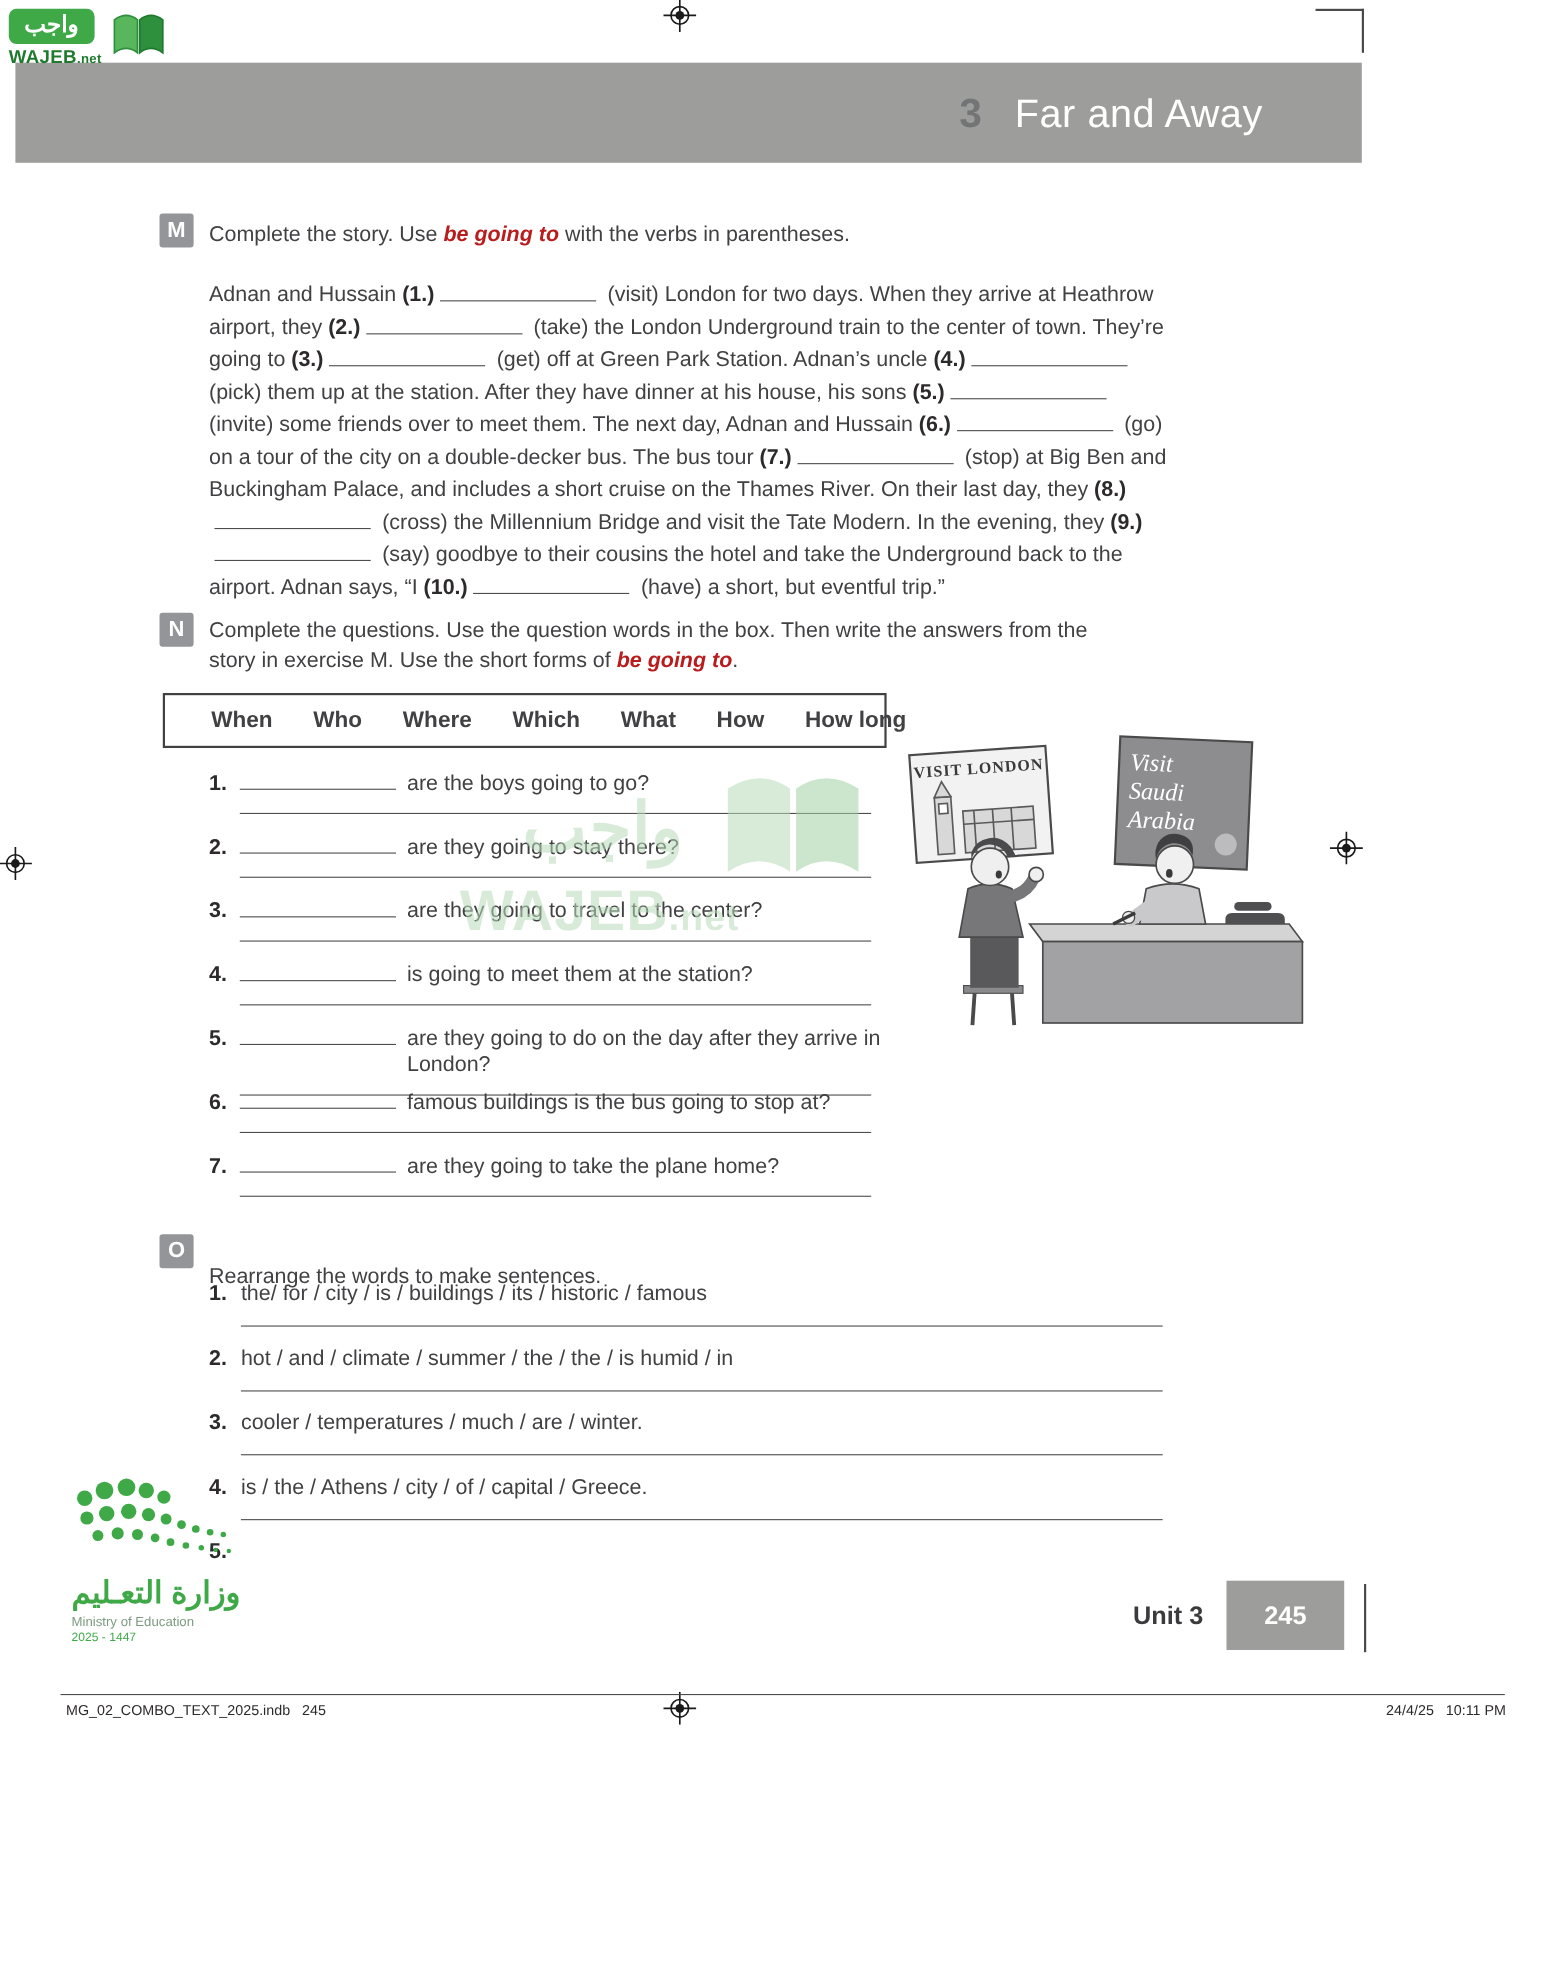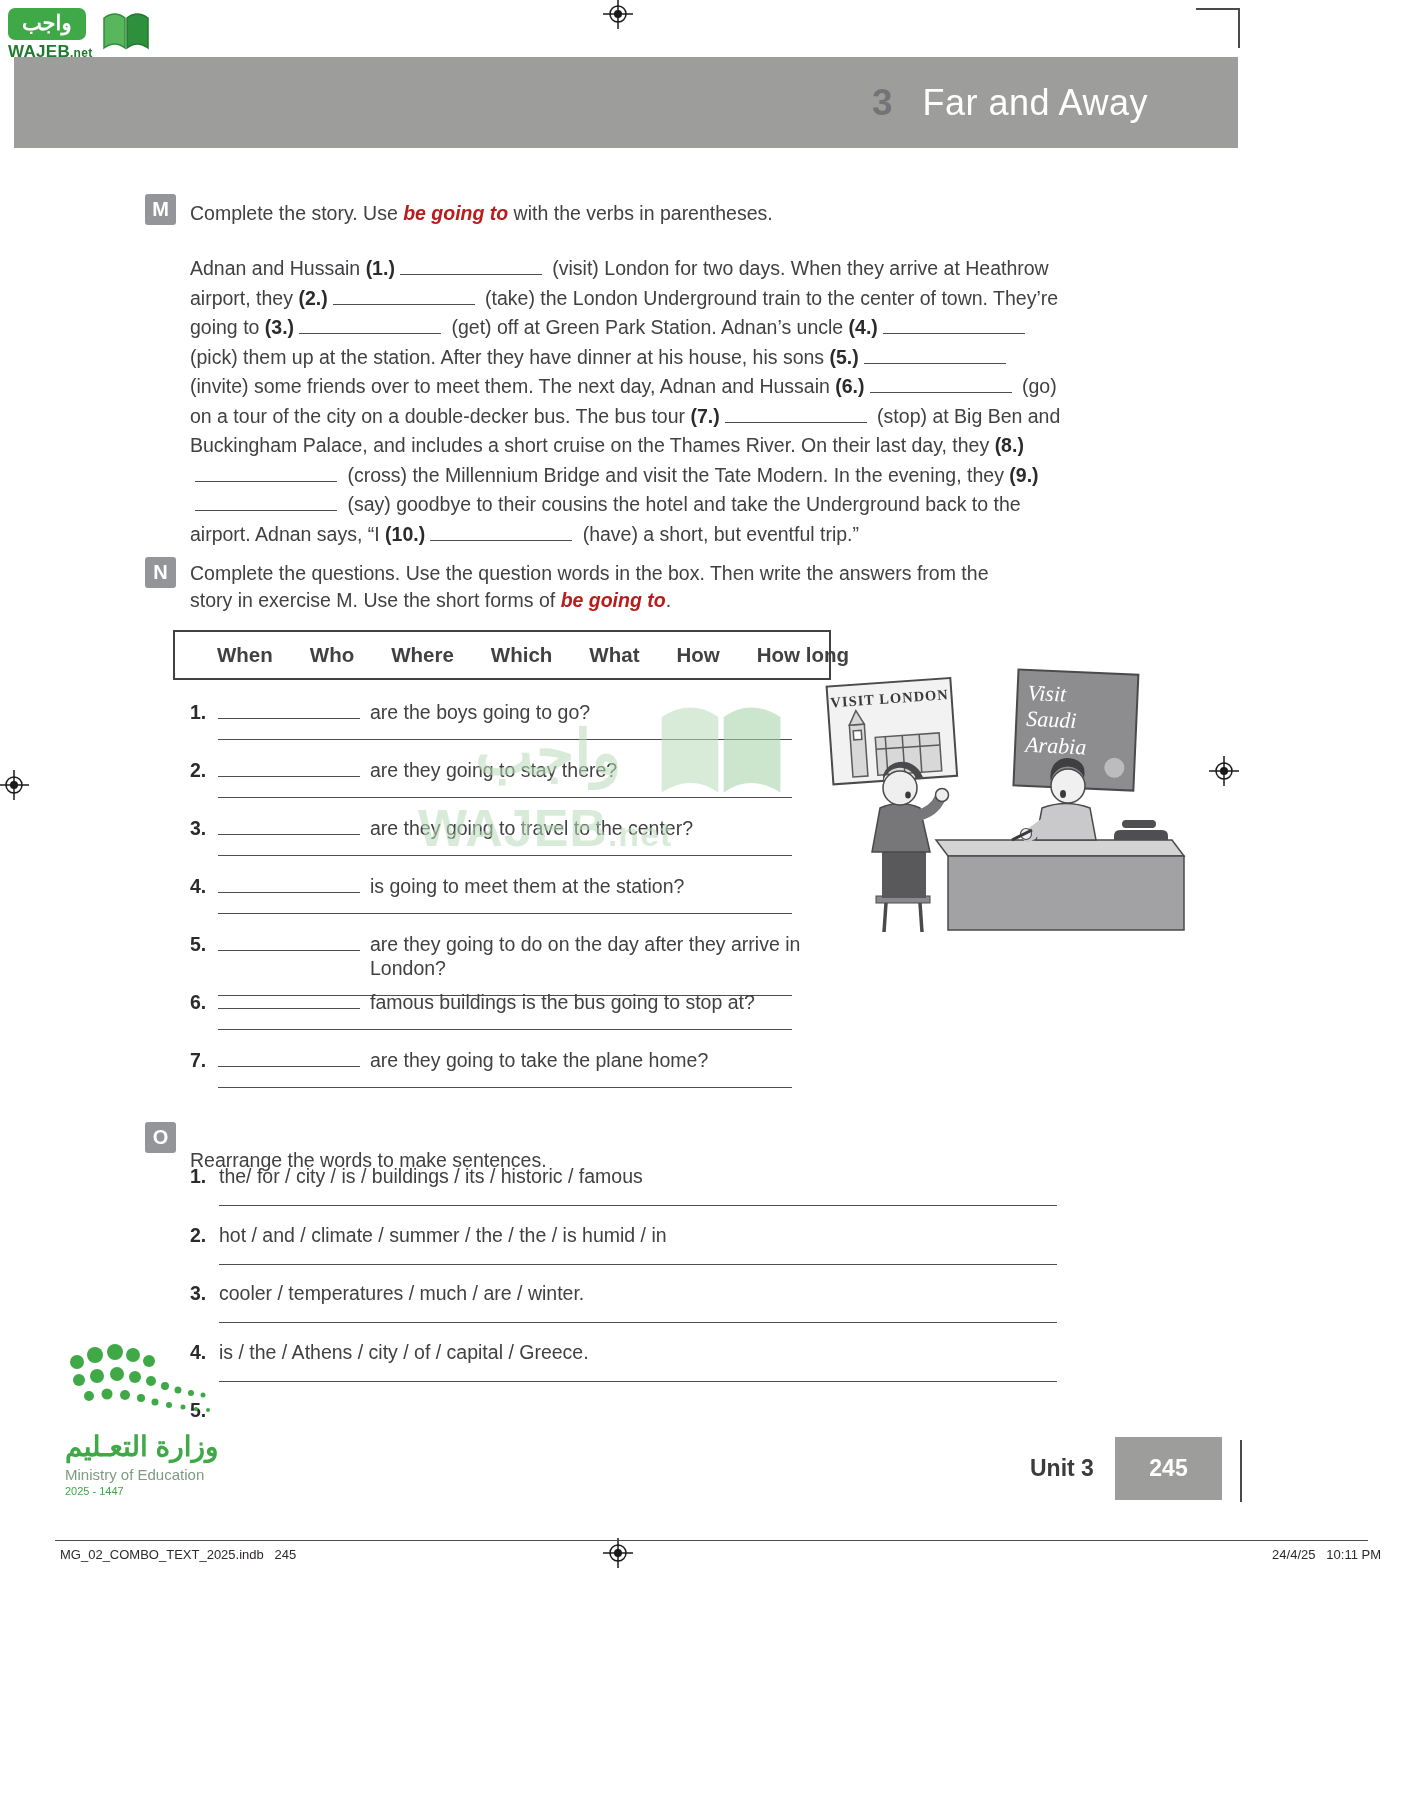--- a/index.html
+++ b/index.html
@@ -56,21 +56,21 @@
   .story b { color:#2d2a2b; }
   .blank {
     display:inline-block; width:142px; height:15px;
     border-bottom:1.5px solid #4d4d4f; margin:0 5px; vertical-align:baseline;
   }
 
   
   .word-box {
     position:absolute; left:148px; top:630px; width:658px; height:50px;
     border:2.5px solid #414042; background:#fff;
-    display:flex; align-items:center; padding-left:42px; gap:37px;margin-left:25px;
+    display:flex; align-items:center; padding-left:42px; gap:37px;
   }
   .word-box span { font-size:20.5px; font-weight:bold; color:#414042; white-space:nowrap; }
 
   
   .questions { position:absolute; left:190px; top:700px; width:620px; }
   .q-block { height:58px; }
   .q-row { display:flex; align-items:baseline; font-size:19.5px; line-height:24px; }
   .q-num { width:28px; font-weight:bold; color:#2d2a2b; flex:none; }
   .q-blank { width:142px; margin:0 10px 0 0; height:13px; flex:none; }
   .answer-line { margin:15px 0 0 28px; width:574px; border-bottom:1.5px solid #4d4d4f; height:0; }
@@ -88,35 +88,35 @@
   
   .watermark { position:absolute; left:418px; top:698px; width:390px; height:180px; opacity:.55; pointer-events:none; }
   .wm-arabic { position:absolute; left:57px; top:18px; font-size:62px; font-weight:bold; color:#b9dcba; }
   .wm-latin { position:absolute; left:0px; top:100px; font-size:52px; font-weight:bold; color:#b9dcba; letter-spacing:1px; }
   .wm-latin .suffix { font-size:34px; }
   .wm-book { position:absolute; left:228px; top:0px; }
 
   
   .ministry { position:absolute; left:65px; top:1342px; width:230px; }
   .ministry-arabic { font-size:28px; font-weight:bold; color:#3fa948; margin-top:4px; }
-  .ministry-english { font-size:15px; color:#7d9b80; margin-top:3px; }
+  .ministry-english { font-size:12px; color:#7d9b80; margin-top:3px; }
   .ministry-years { font-size:11px; color:#3fa948; margin-top:2px; }
 
   
   .unit-label { position:absolute; left:1030px; top:1455px; font-size:23px; font-weight:bold; color:#3b3b3d; }
   .page-num-box {
     position:absolute; left:1115px; top:1437px; width:107px; height:63px;
     background:#9d9d9c; color:#fff; font-size:23px; font-weight:bold;
     display:flex; align-items:center; justify-content:center;
   }
 
   
   .footer-rule { position:absolute; left:55px; top:1540px; width:1313px; border-top:1.5px solid #4d4d4f; }
   .print-left  { position:absolute; left:60px;  top:1547px; font-size:13px; color:#2d2a2b; white-space:pre; }
-  .print-right { position:absolute; right:40px; top:1547px; font-size:13px; color:#2d2a2b; white-space:pre; }
+  .print-right { position:absolute; right:52px; top:1547px; font-size:13px; color:#2d2a2b; white-space:pre; }
 </style>
 </head>
 <body>
 
 <div class="page">
 
   <div class="header-band">
     <span class="unit-num">3</span>
     <span class="unit-title">Far and Away</span>
   </div>

